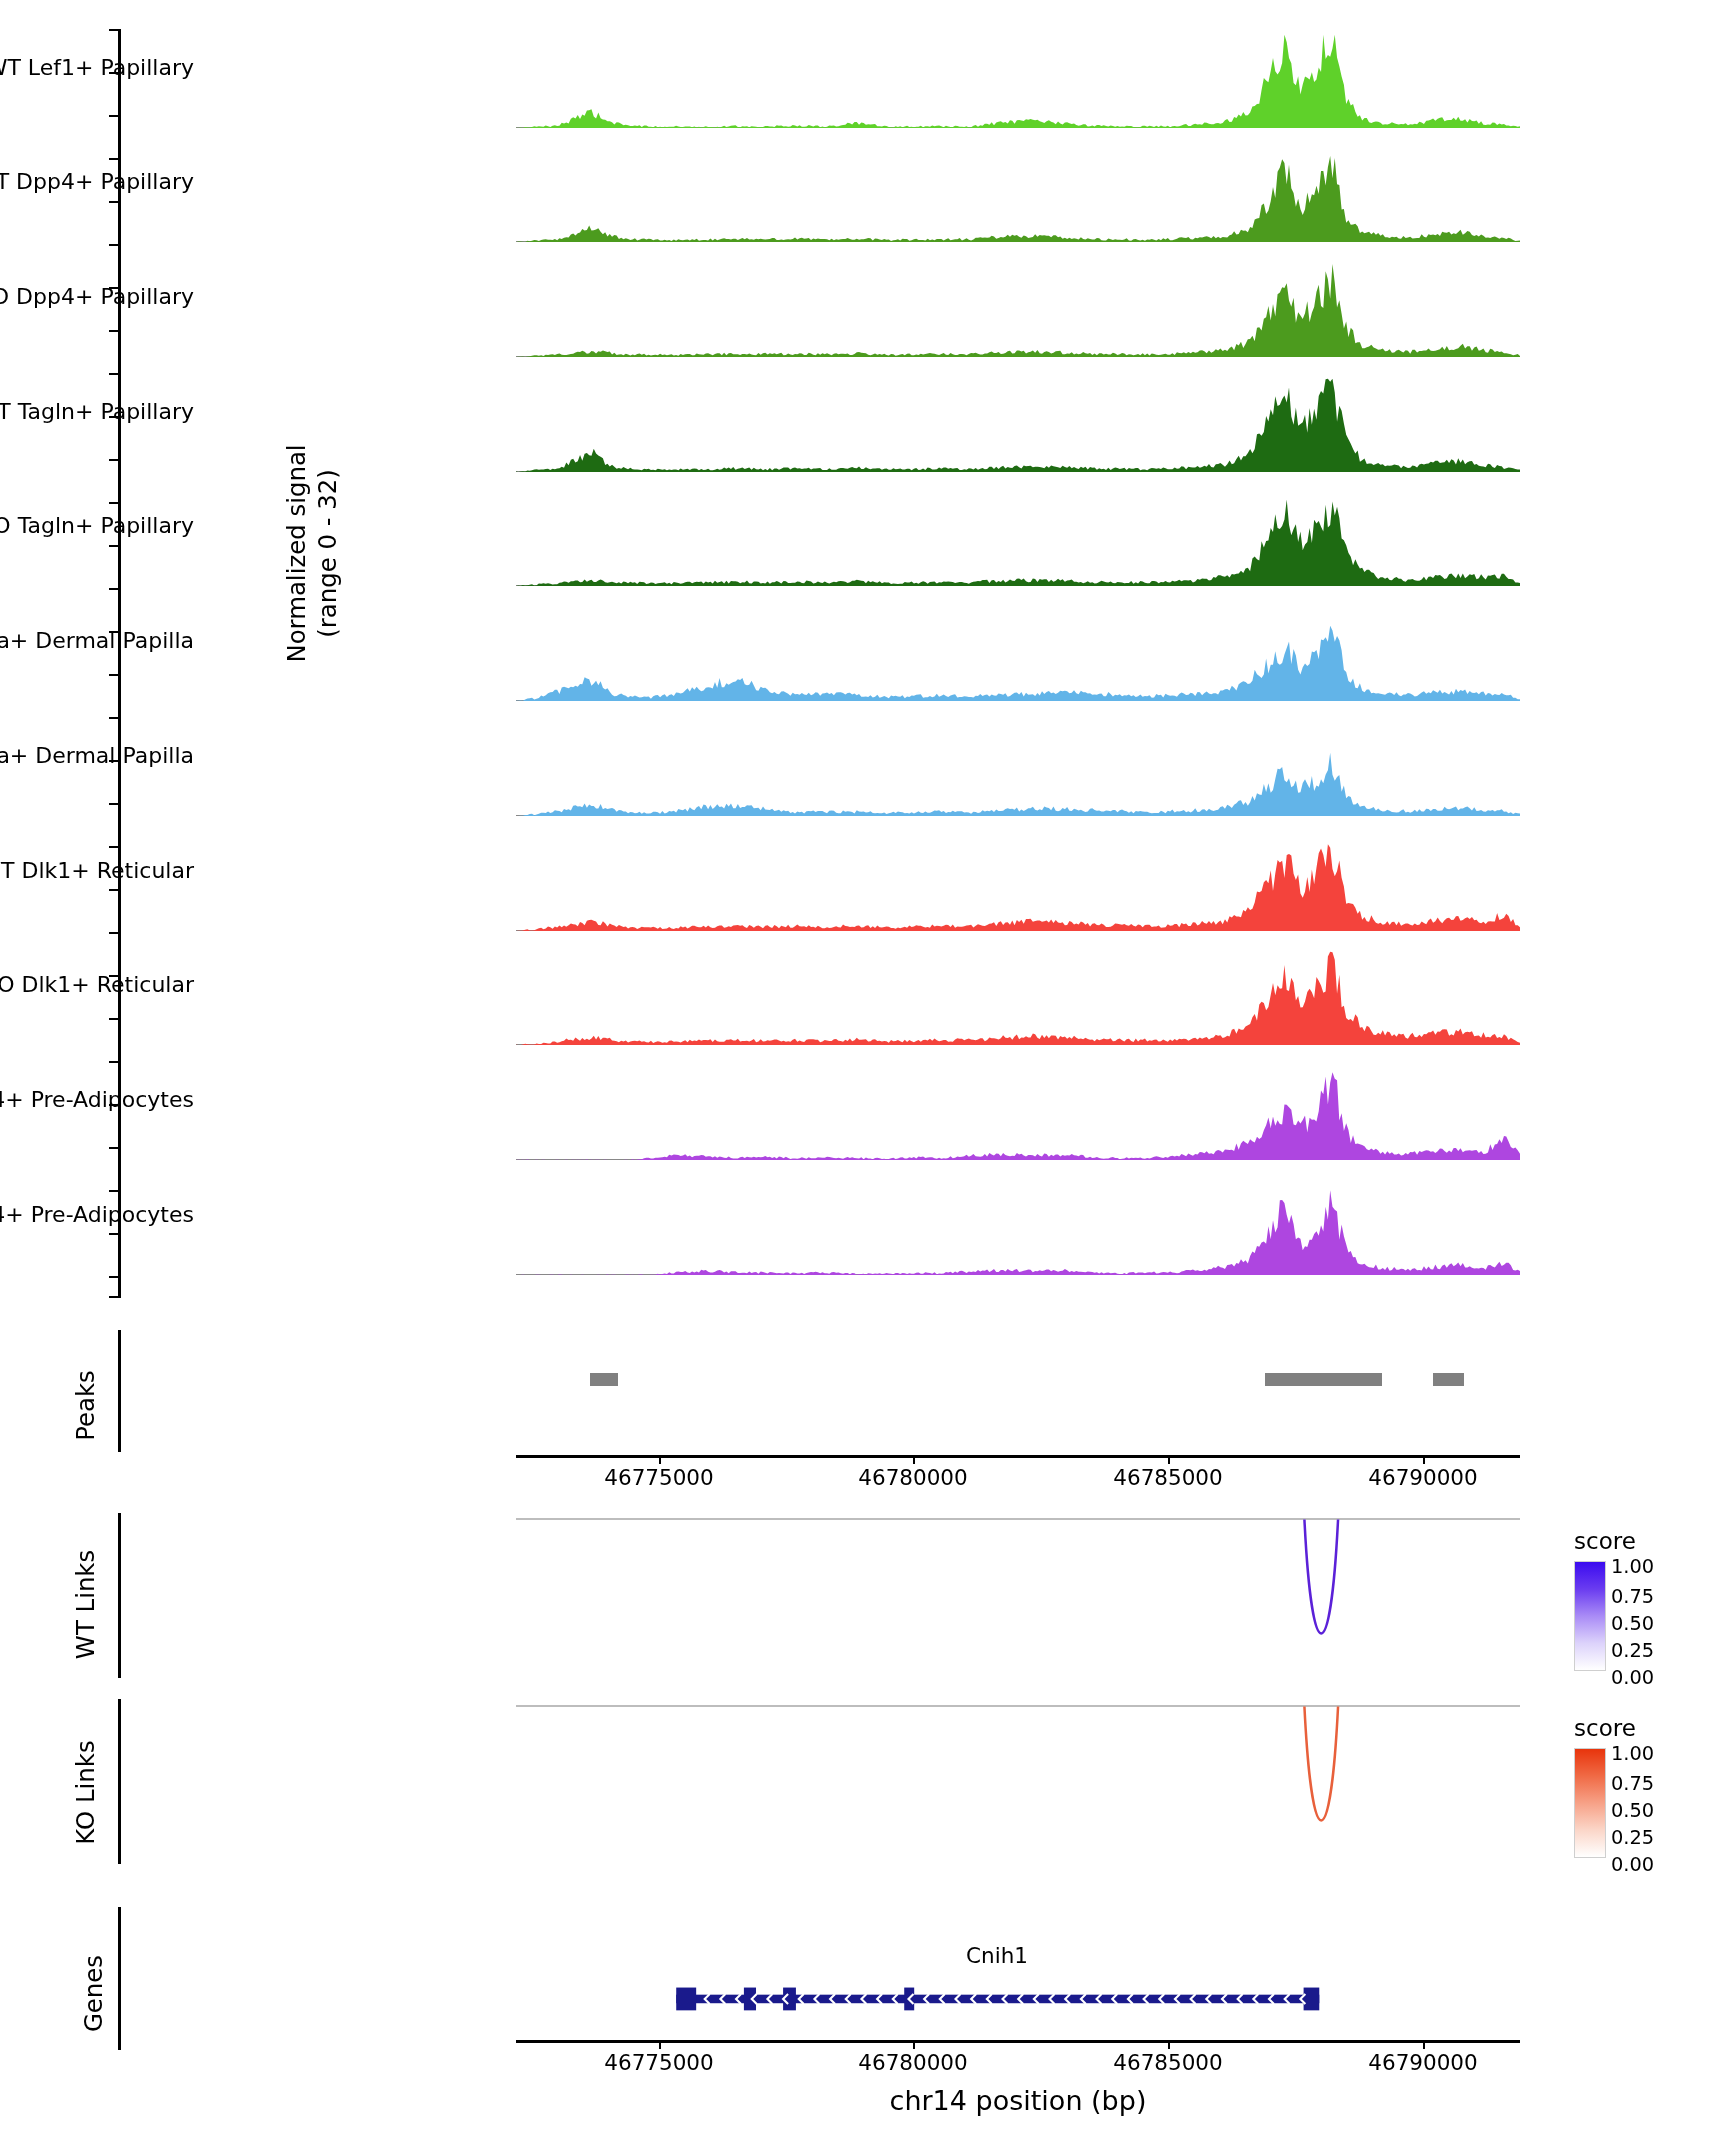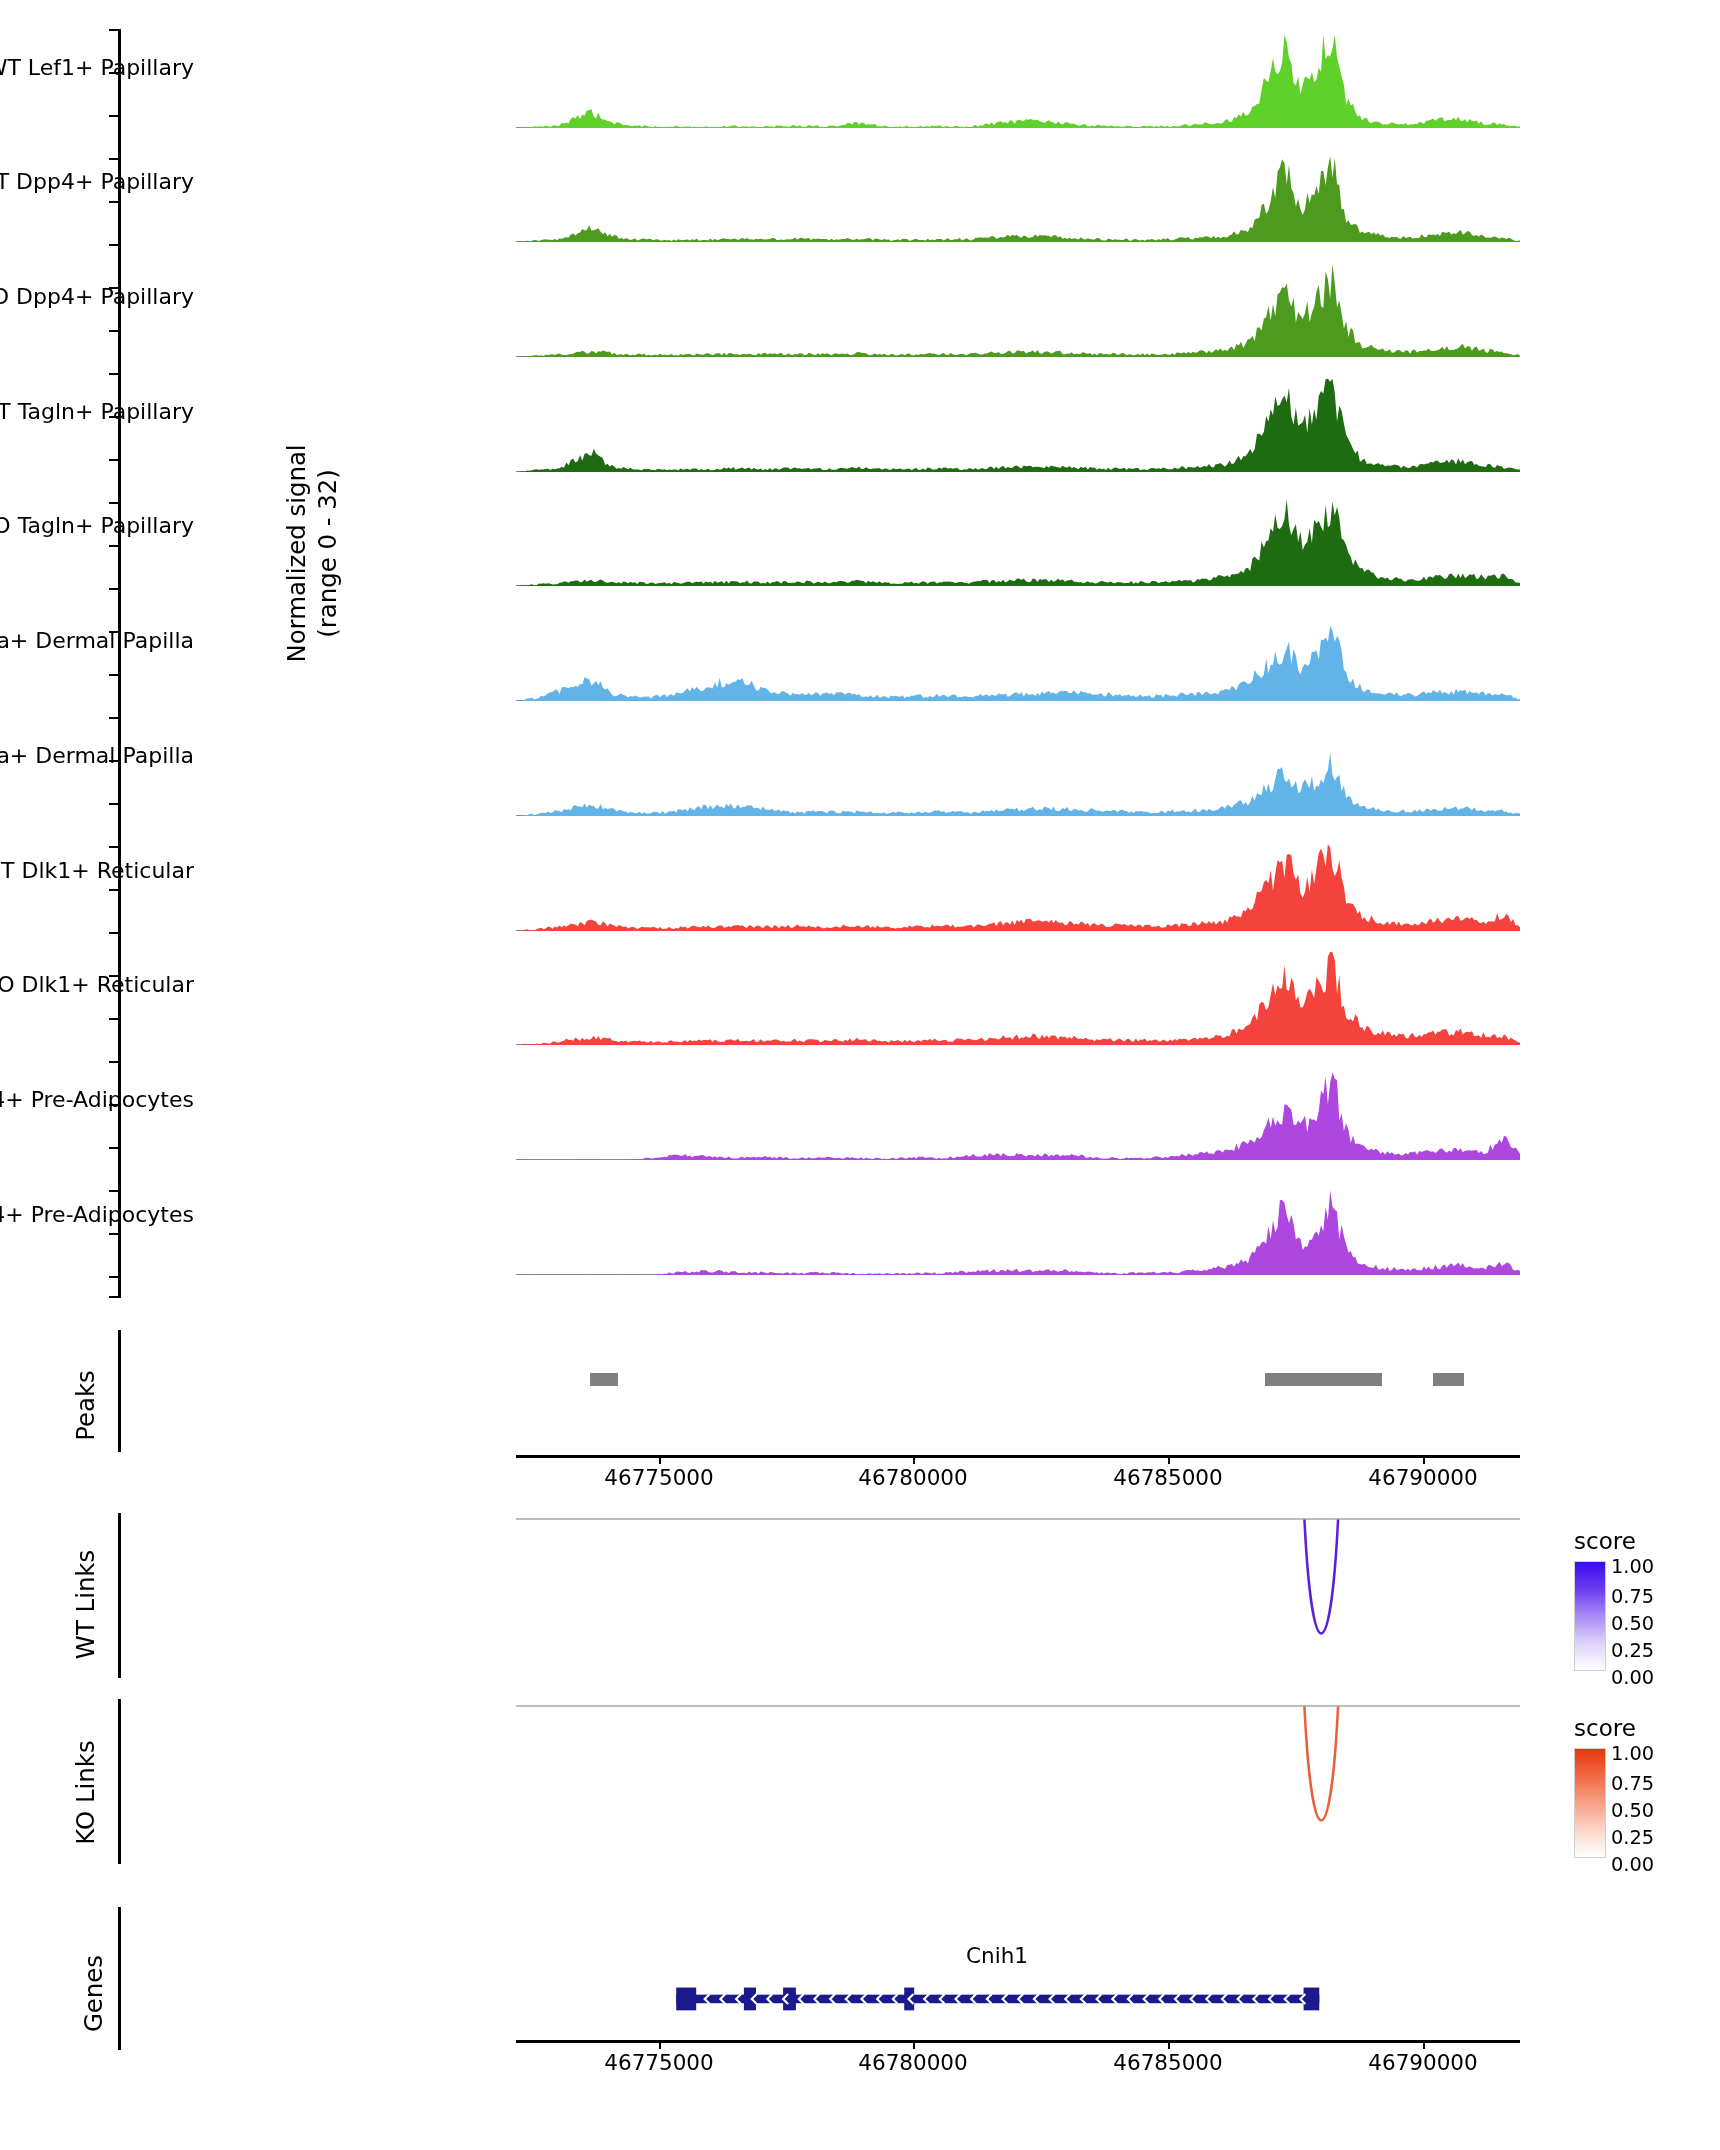--- a/index.html
+++ b/index.html
@@ -463,15 +463,16 @@
       <div class="xt" style="left: 143px;"></div>
       <div class="xl" style="left: 143px;">46775000</div>
       <div class="xt" style="left: 397px;"></div>
       <div class="xl" style="left: 397px;">46780000</div>
       <div class="xt" style="left: 652px;"></div>
       <div class="xl" style="left: 652px;">46785000</div>
       <div class="xt" style="left: 907px;"></div>
       <div class="xl" style="left: 907px;">46790000</div>
     </div>
 
+  <div class="xlabel-bottom">chr14 position (bp)</div>
 
 </div>
 
 
 </body></html>

